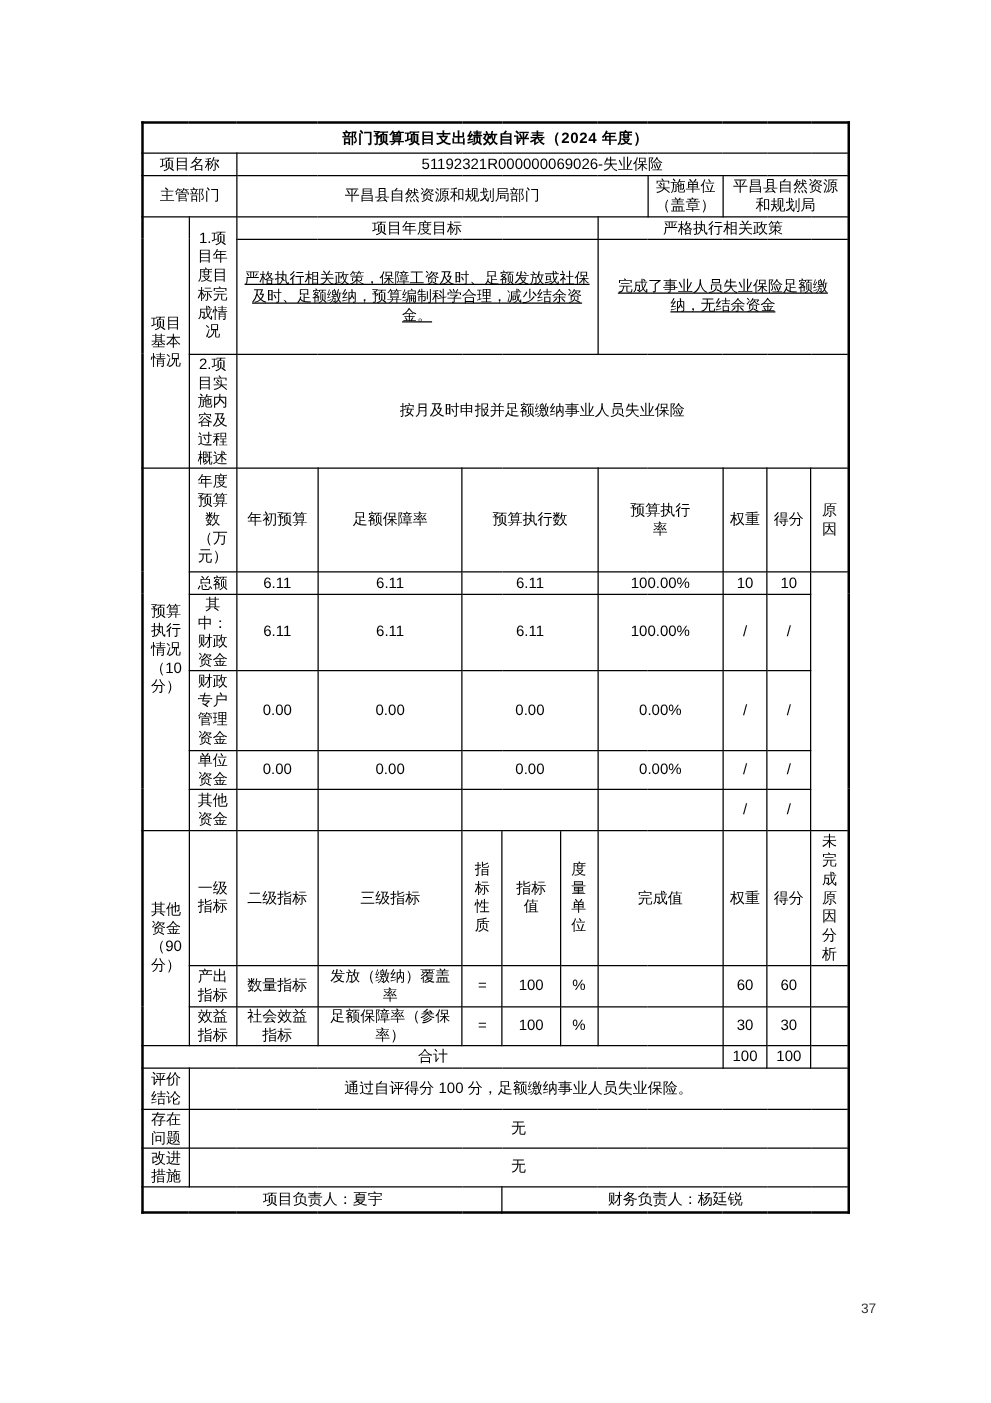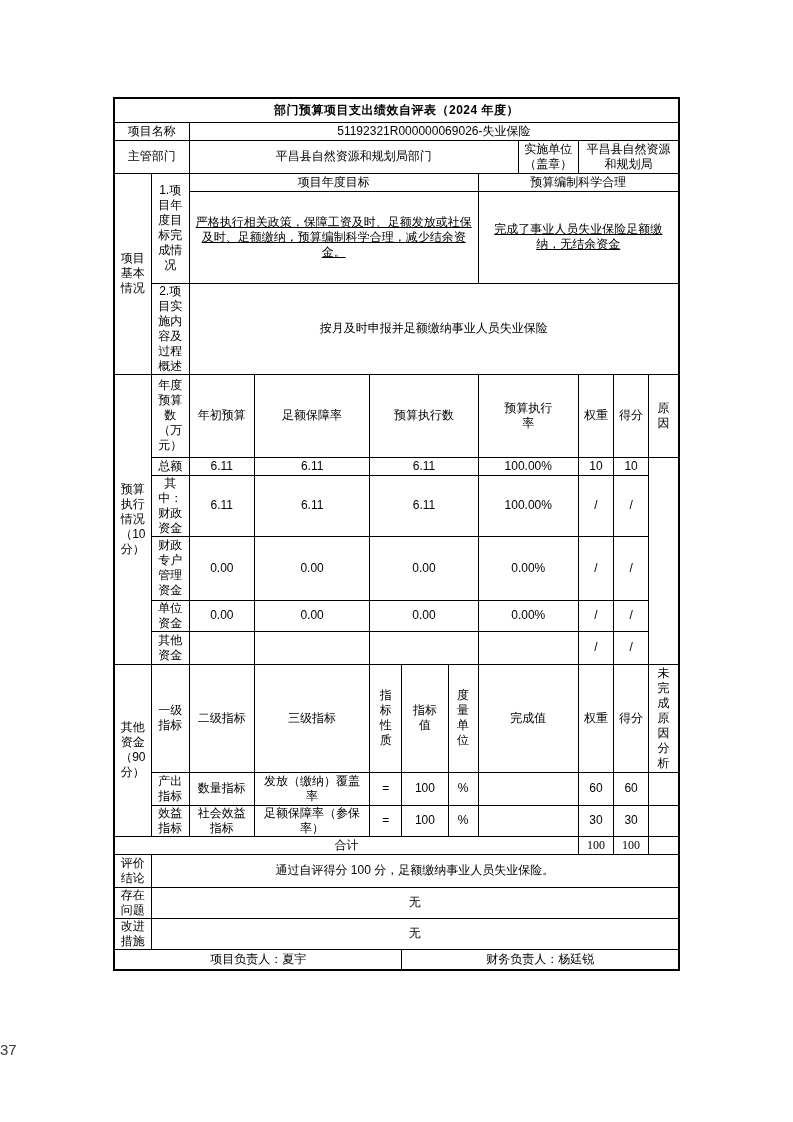--- a/index.html
+++ b/index.html
@@ -51,32 +51,32 @@
   tr.r-impl    { height: 74px; }
   tr.r-bhead   { height: 83px; }
   tr.r-b1      { height: 18px; }
   tr.r-b2      { height: 61px; }
   tr.r-b3      { height: 64px; }
   tr.r-b4      { height: 30px; }
   tr.r-b5      { height: 33px; }
   tr.r-phead   { height: 108px; }
   tr.r-p1      { height: 33px; }
   tr.r-p2      { height: 29px; }
-  tr.r-total   { height: 18px; font-family: Liberation Serif, serif; }
+  tr.r-total   { height: 18px; }
   tr.r-concl   { height: 33px; }
   tr.r-prob    { height: 31px; }
   tr.r-impr    { height: 30px; }
   tr.r-mgr     { height: 21px; }
   .page-number {
     position: absolute;
     top: 1041px;
     left: 0;
     width: 100%;
-    text-align: left;
-    font-size: 15px;
+    text-align: right;
+    font-size: 11px;
     color: #3a3a3a;
   }
 </style>
 </head>
 <body>
 
 <div class="page">
 
   <table class="selfeval">
     <colgroup>
@@ -108,21 +108,21 @@
       <td colspan="2">主管部门</td>
       <td colspan="6" class="left">平昌县自然资源和规划局部门</td>
       <td>实施单位（盖章）</td>
       <td colspan="3">平昌县自然资源和规划局</td>
     </tr>
 
     <tr class="r-goalhead">
       <td rowspan="3" class="tight">项目基本情况</td>
       <td rowspan="2" class="tight">1.项目年度目标完成情况</td>
       <td colspan="5">项目年度目标</td>
-      <td colspan="5">预算编制科学合理</td>
+      <td colspan="5">严格执行相关政策</td>
     </tr>
 
     <tr class="r-goalbody">
       <td colspan="5" class="left">严格执行相关政策，保障工资及时、足额发放或社保及时、足额缴纳，预算编制科学合理，减少结余资金。</td>
       <td colspan="5" class="left">完成了事业人员失业保险足额缴纳，无结余资金</td>
     </tr>
 
     <tr class="r-impl">
       <td class="tight">2.项目实施内容及过程概述</td>
       <td colspan="10" class="left">按月及时申报并足额缴纳事业人员失业保险</td>

